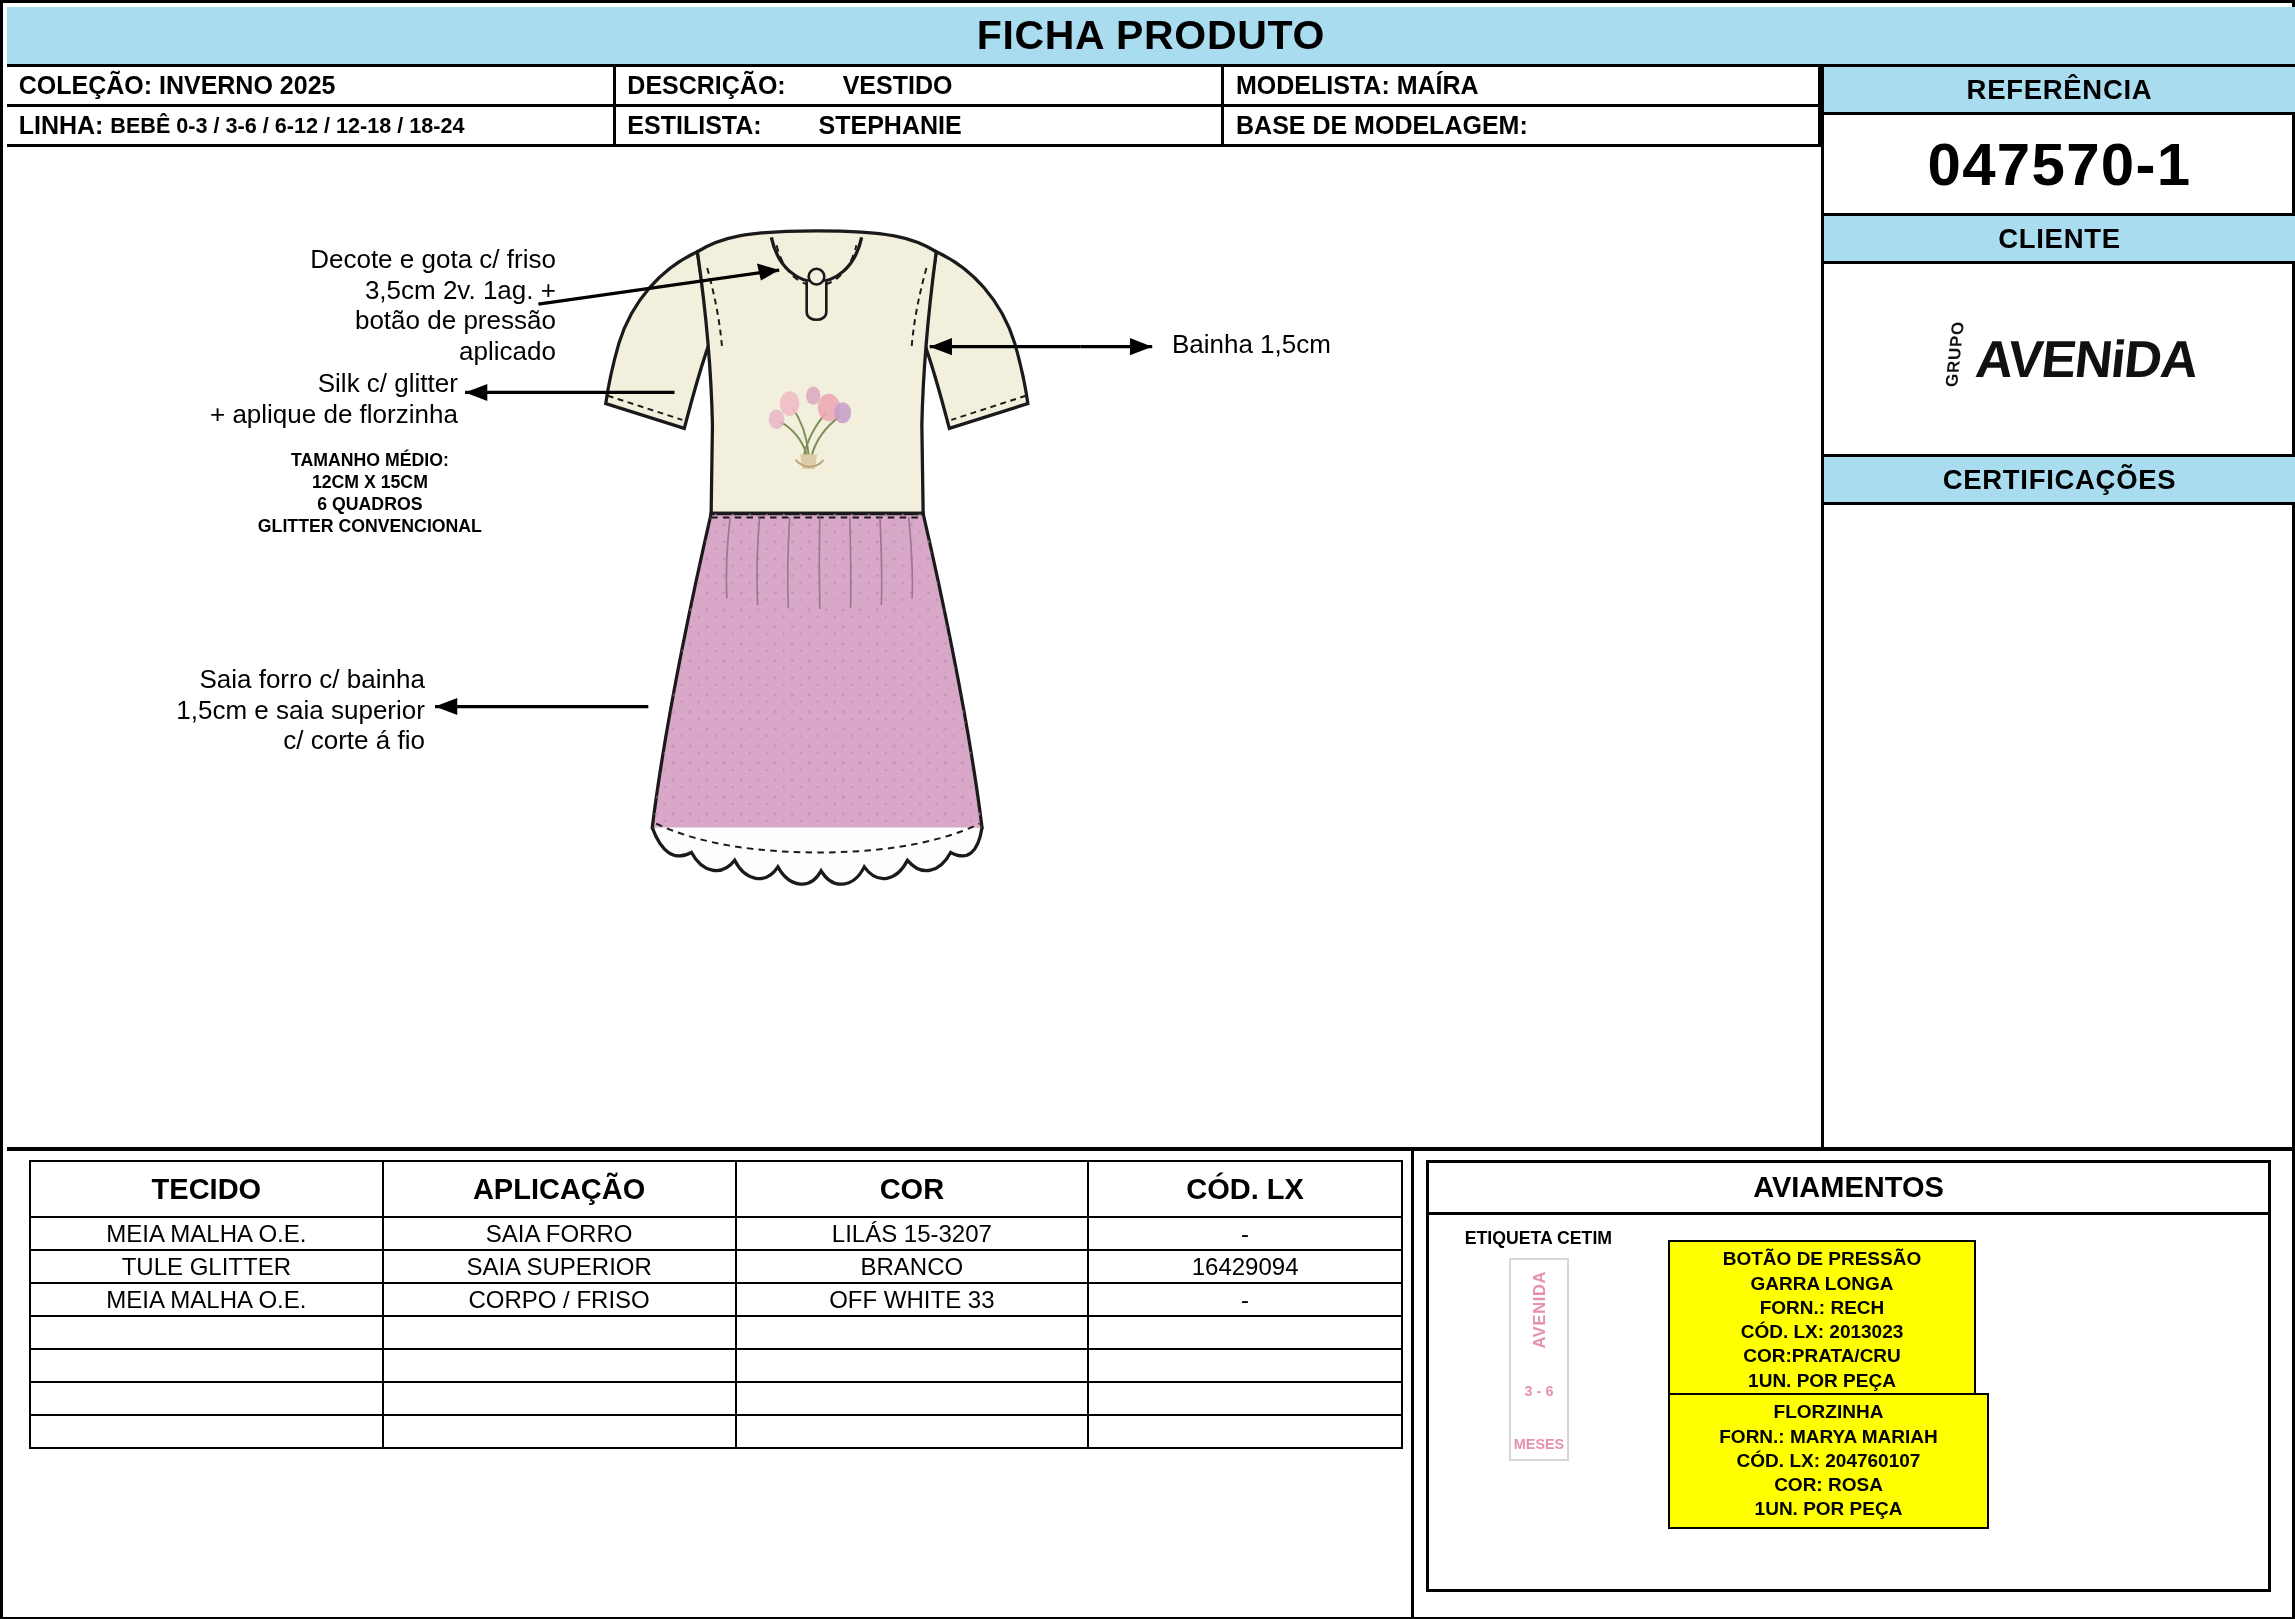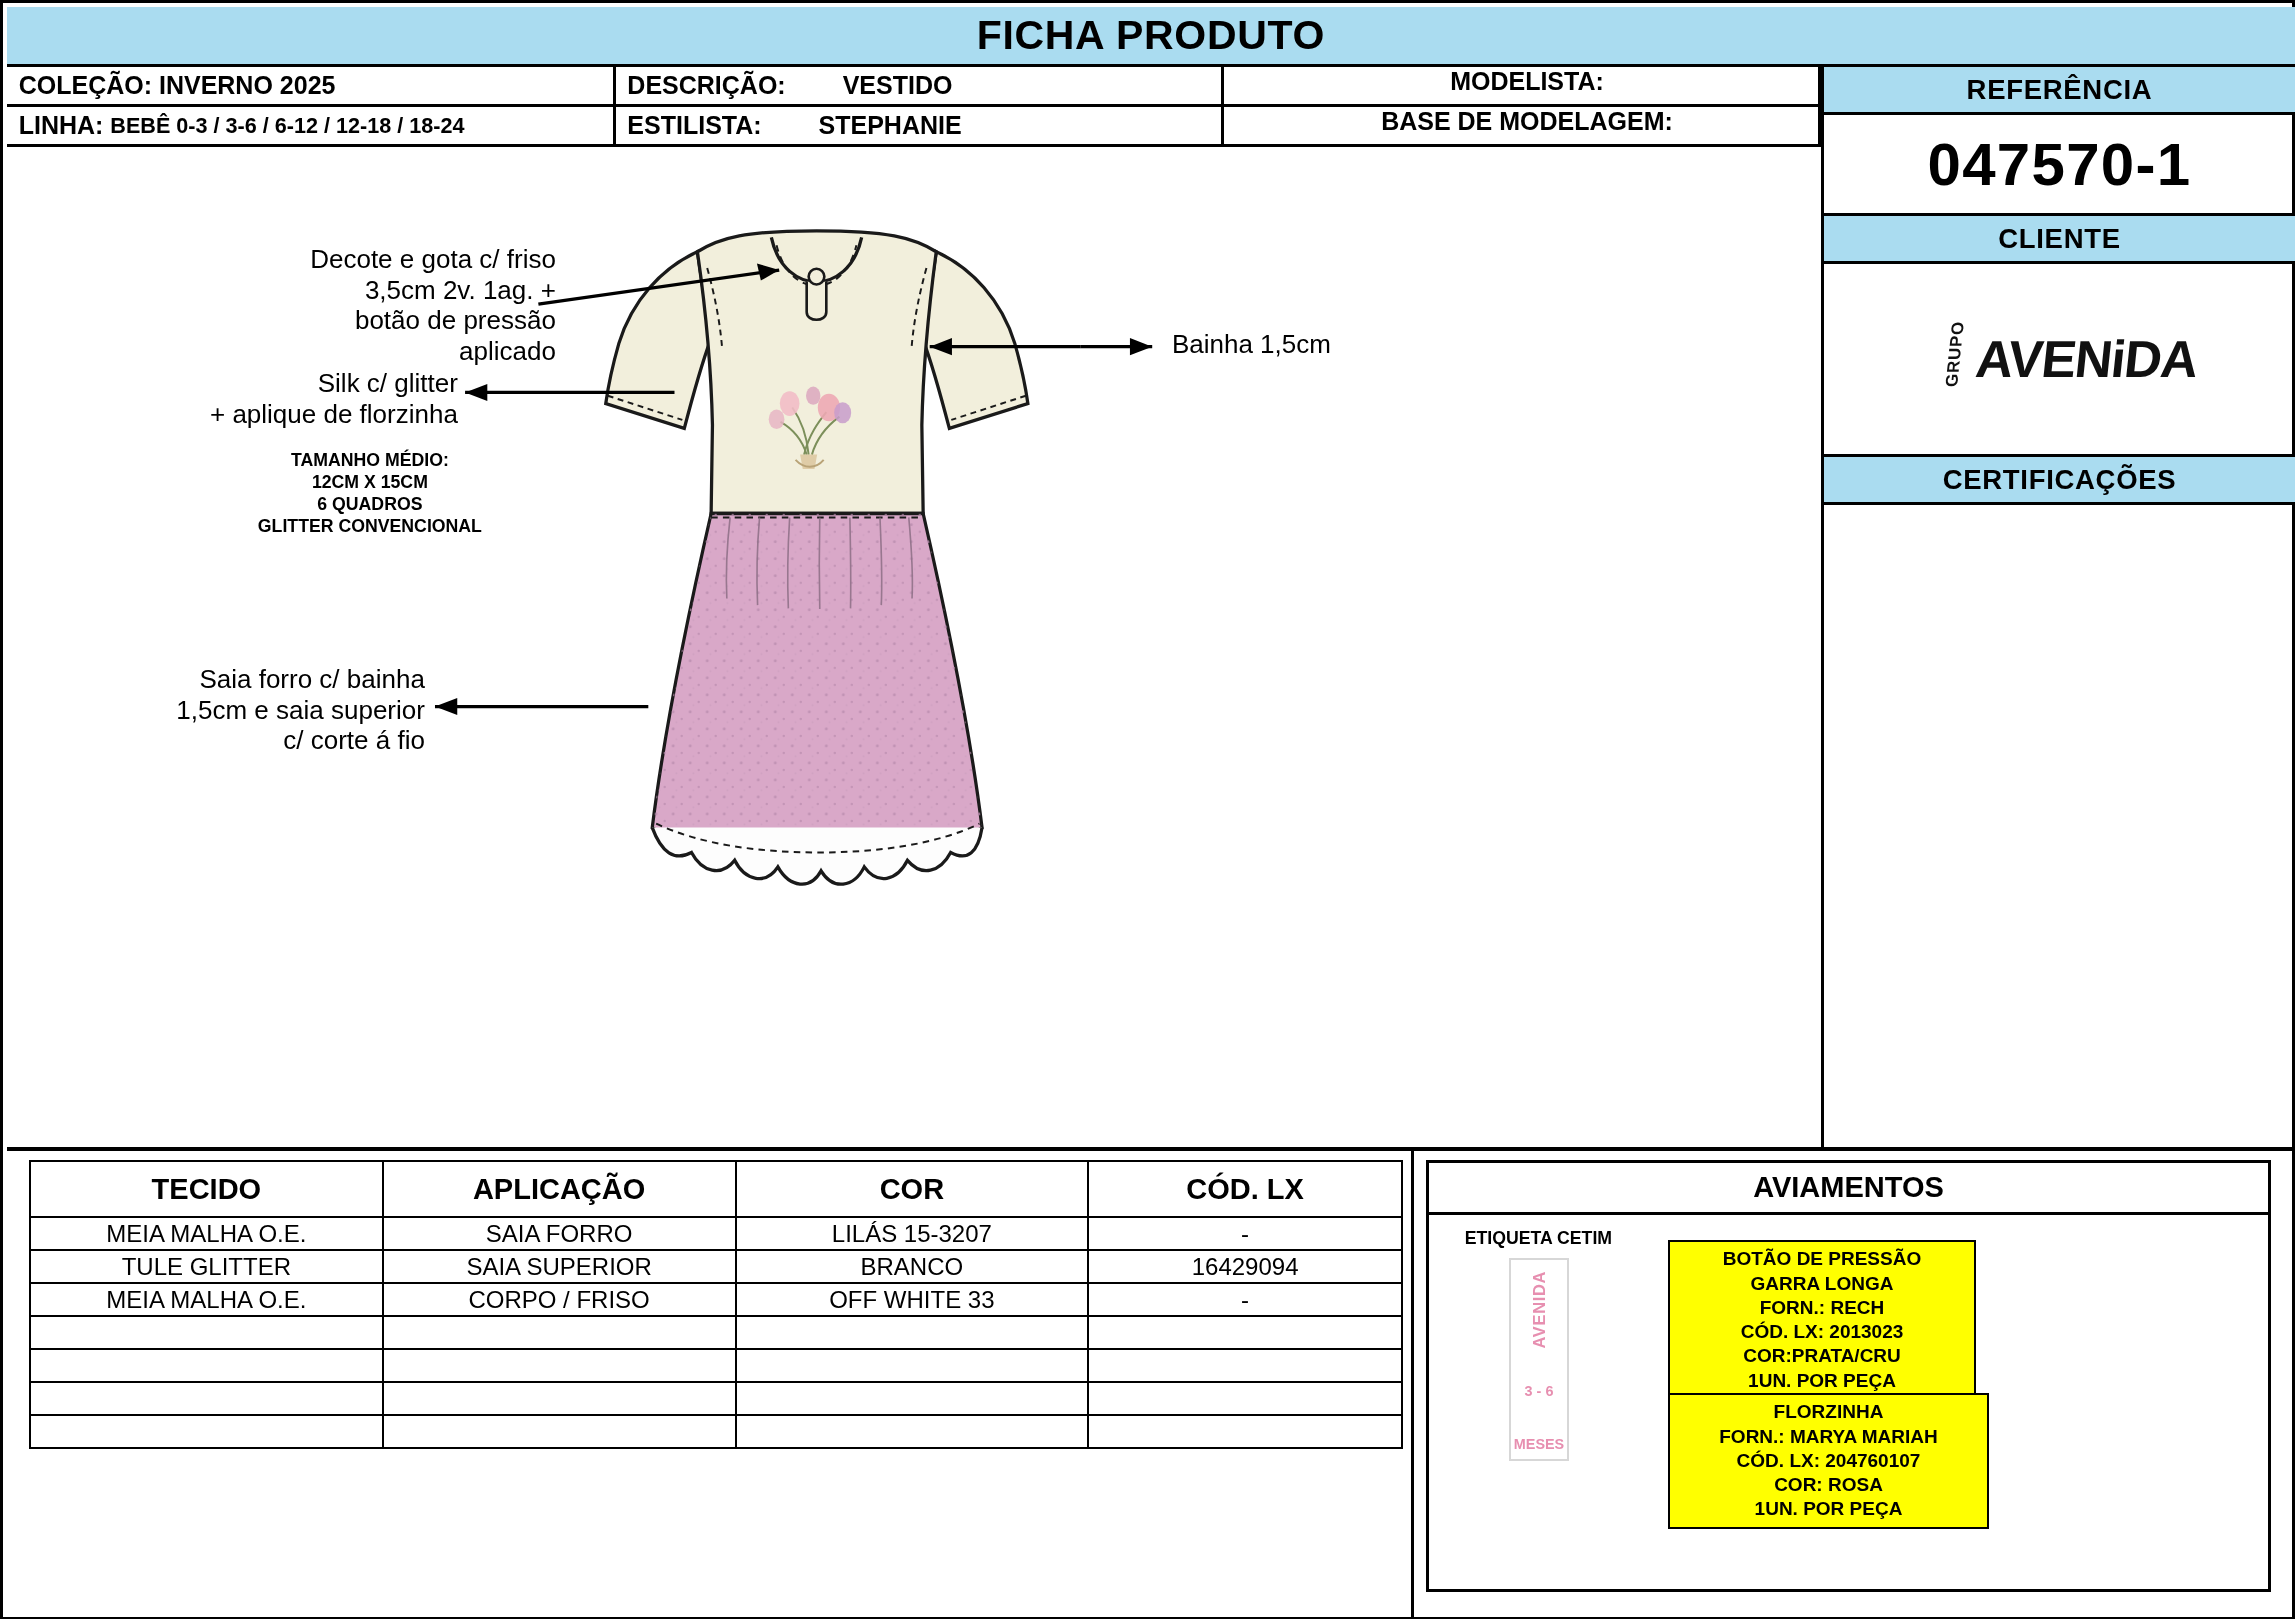--- a/index.html
+++ b/index.html
@@ -60,21 +60,21 @@
     display: flex;
     align-items: center;
     padding-left: 11.8px;
     font-size: 25px;
     font-weight: bold;
     white-space: nowrap;
     overflow: hidden;
   }
   .hdr-cell.c1 { width: 609px; align-items: center; }
   .hdr-cell.c2 { width: 609px; gap: 25px; }
-  .hdr-cell.c3 { width: 597px; border-right: 3.3px solid #000; flex-direction: column; }
+  .hdr-cell.c3 { width: 597px; border-right: 3.3px solid #000; }
   .hdr-cell .lbl { font-weight: bold; }
   .hdr-cell .val { font-weight: bold; }
   .linha-val { font-size: 21.6px; }
 
   
   .right-panel {
     position: absolute;
     left: 1818px; top: 64px;
     width: 474px;
     height: 1080px;

